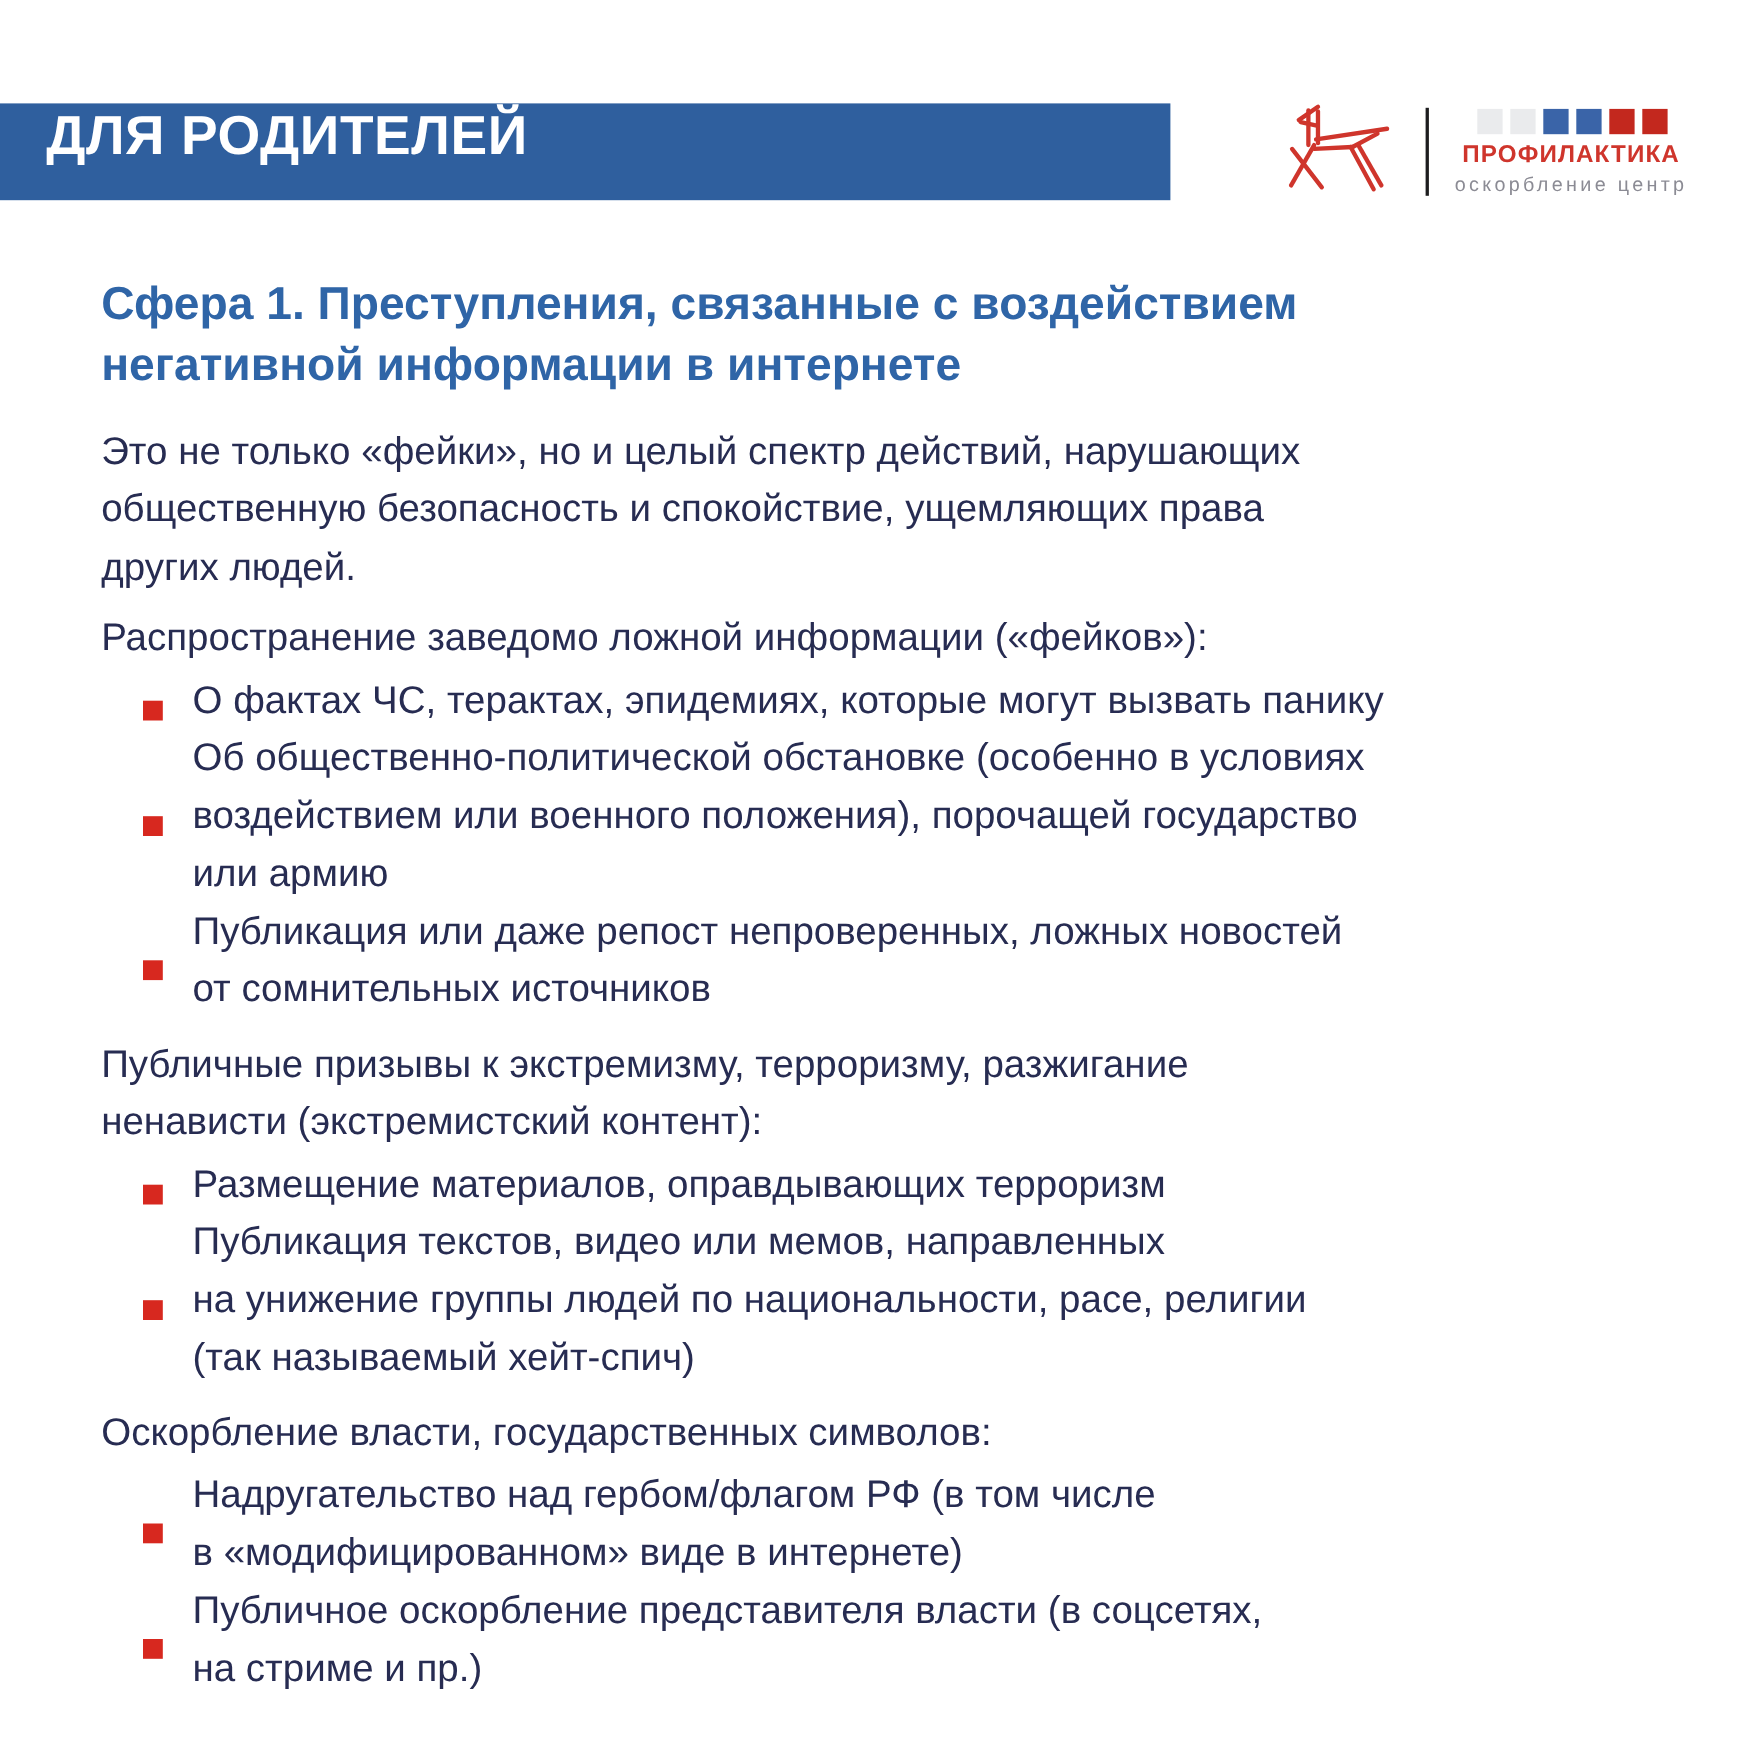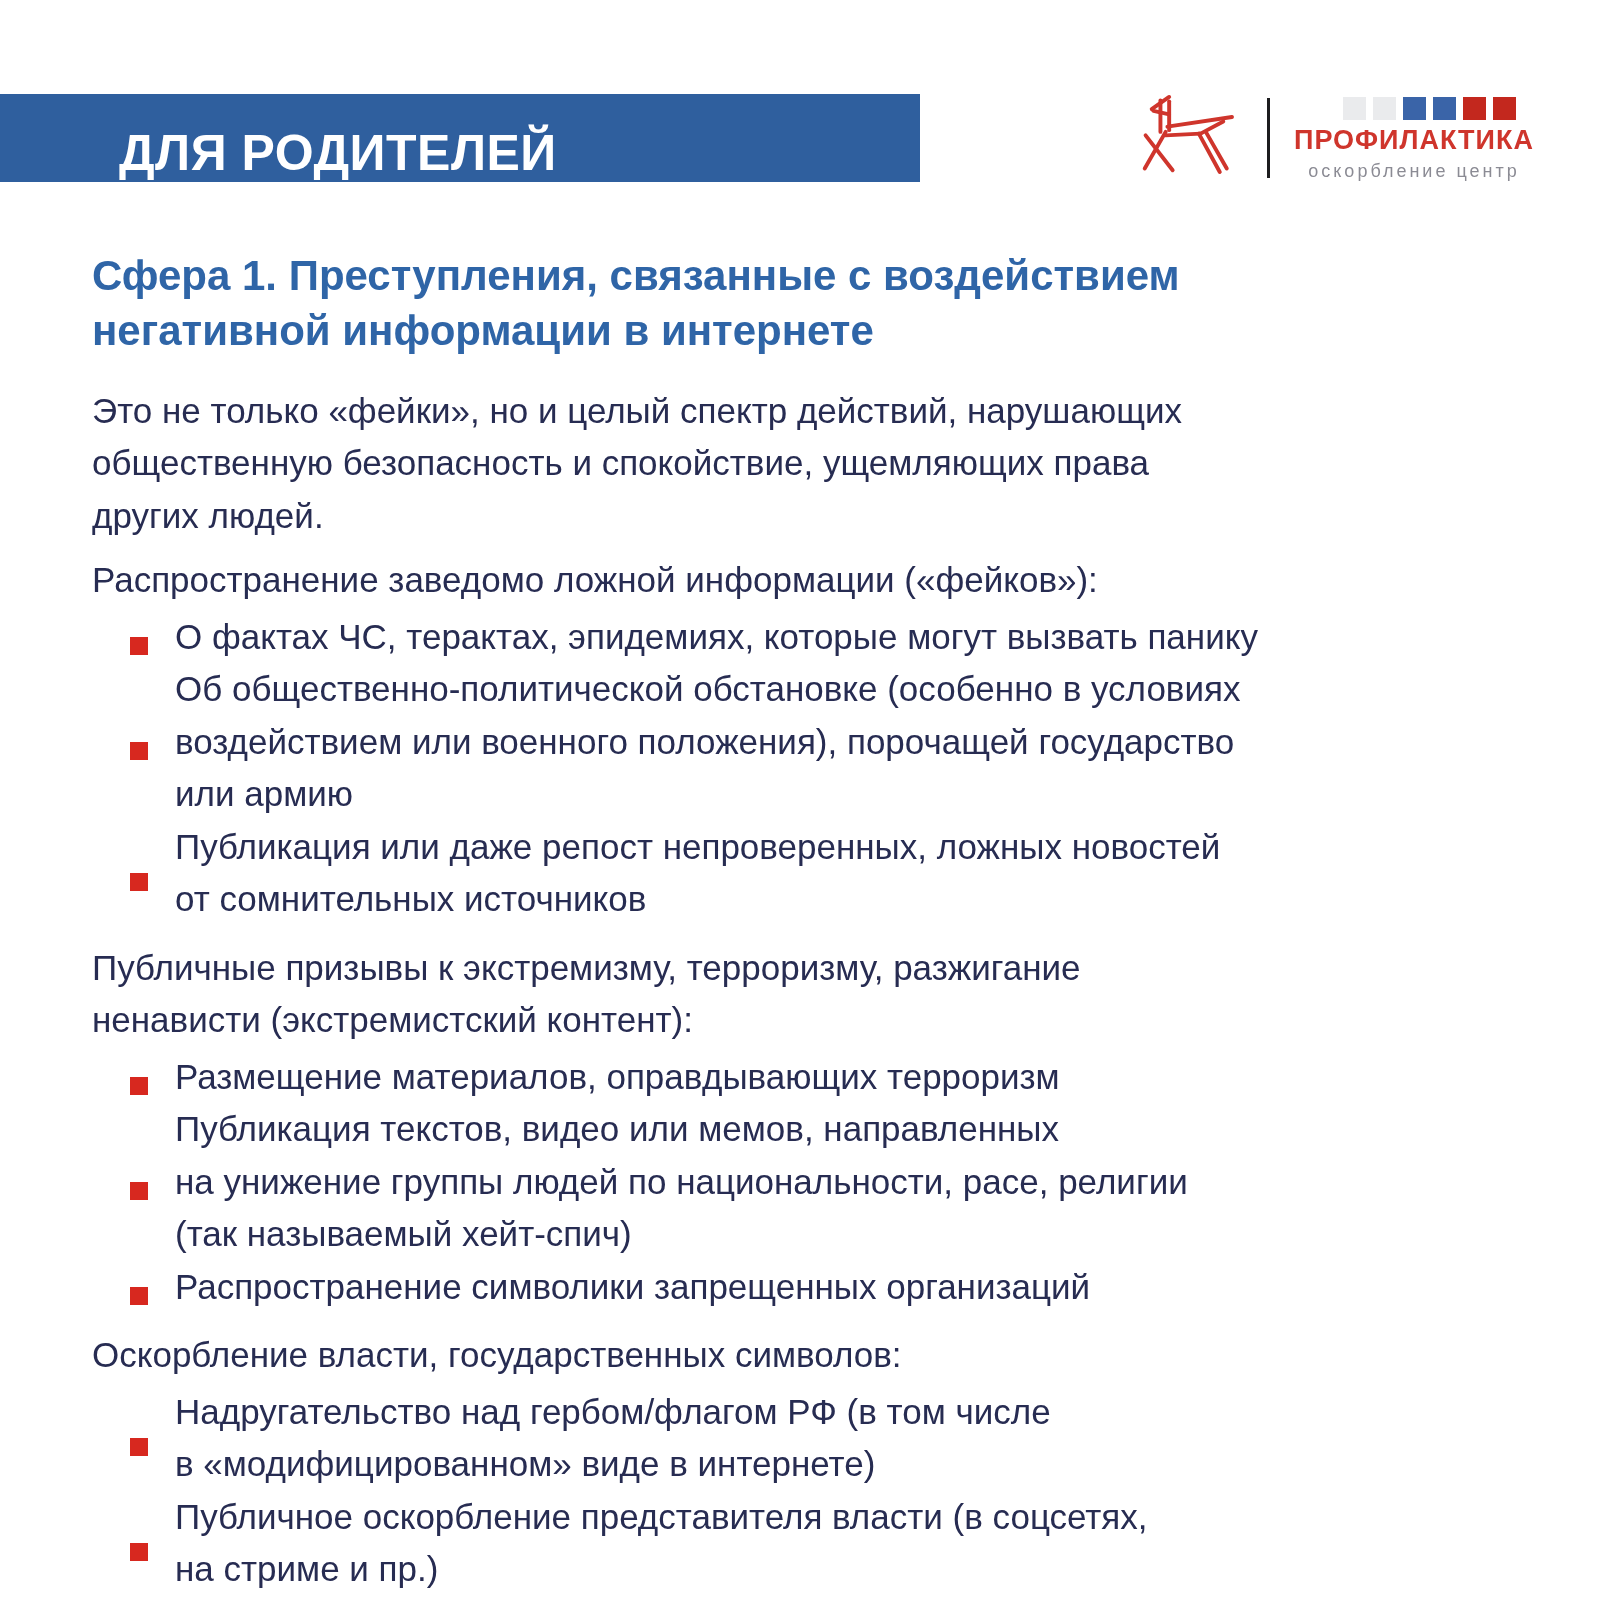--- a/index.html
+++ b/index.html
@@ -21,26 +21,26 @@
     overflow:hidden;
   }
   
   .top-row{
     display:flex;
     align-items:center;
     margin-top:88px;
     height:100px;
   }
   .banner{
-    width:920px;
+    width:1064px;
     height:88px;
     background:var(--banner-bg);
     display:flex;
-    align-items:flex-end;
-    padding-left:119px;
+    align-items:flex-start;
+    padding-left:42px;
     flex:0 0 auto;
   }
   .banner-title{
     margin:0;
     color:#ffffff;
     font-size:50px;
     font-weight:800;
     letter-spacing:.5px;
     white-space:nowrap;
   }
@@ -50,21 +50,21 @@
     display:flex;
     align-items:center;
     gap:24px;
   }
   .horse{width:118px;height:96px;flex:0 0 auto;}
   .logo-divider{width:3px;height:80px;background:var(--divider-dark);flex:0 0 auto;}
   .brand{display:flex;flex-direction:column;align-items:center;gap:5px;padding-top:2px;}
   .flag-row{display:flex;gap:7px;align-self:flex-end;margin-right:18px;}
   .flag-sq{width:23px;height:23px;display:inline-block;}
   .brand-name{
-    font-size:27px;font-weight:800;color:var(--logo-red);
+    font-size:22px;font-weight:800;color:var(--logo-red);
     letter-spacing:1px;white-space:nowrap;
   }
   .brand-sub{
     font-size:18px;color:var(--subtitle-gray);
     letter-spacing:3px;white-space:nowrap;
   }
   
   main{padding:0 92px;}
   .heading{
     margin:60px 0 26px 0;
@@ -183,24 +183,20 @@
     <span class="li-text">Размещение материалов, оправдывающих терроризм</span>
   </li>
 
   <li>
     <span class="bullet"></span>
     <span class="li-text">Публикация текстов, видео или мемов, направленных
 на унижение группы людей по национальности, расе, религии
 (так называемый хейт-спич)</span>
   </li>
 
-  <li>
-    <span class="bullet"></span>
-    <span class="li-text">Распространение символики запрещенных организаций</span>
-  </li>
 </ul>
   </section>
 
   <section class="topic">
     <h3 class="topic-title">Оскорбление власти, государственных символов:</h3>
     <ul class="topic-list">
   <li>
     <span class="bullet"></span>
     <span class="li-text">Надругательство над гербом/флагом РФ (в том числе
 в «модифицированном» виде в интернете)</span>

